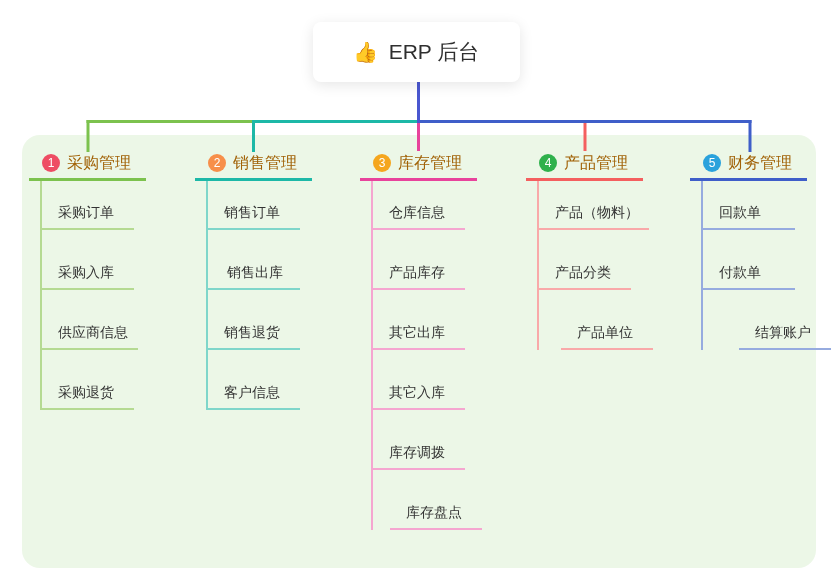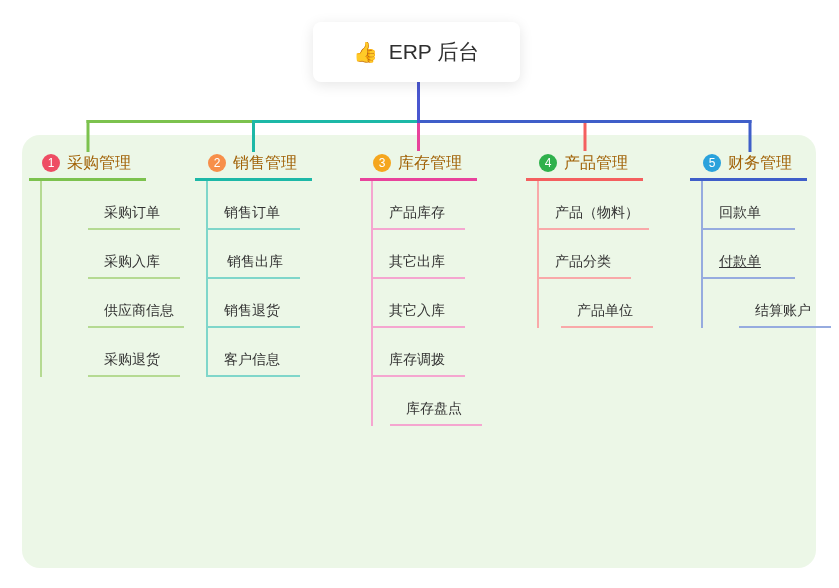--- a/index.html
+++ b/index.html
@@ -65,21 +65,21 @@
   }
   .branch-label { font-size: 16px; color: #a16207; white-space: nowrap; }
 
   .children {
     margin-left: 11px;
     border-left: 2px solid #ccc;
     width: fit-content;
   }
   .child {
     box-sizing: border-box;
-    height: 49px;
+    height: 60px;
     min-width: 92px;
     width: fit-content;
     display: flex; align-items: flex-end;
     padding: 0 10px 6px 16px;
     border-bottom: 2px solid #ccc;
     font-size: 14px; color: #333333;
     white-space: nowrap;
   }
   .child:first-child { height: 49px; }
 </style>
@@ -108,21 +108,21 @@
   <div class="root-node">
     <span class="root-icon">👍</span>
     <span>ERP 后台</span>
   </div>
 
   <div class="branch branch-1">
     <div class="branch-header" style="border-bottom-color: rgb(124, 194, 78);">
       <span class="badge" style="background-color: rgb(238, 77, 100);">1</span>
       <span class="branch-label">采购管理</span>
     </div>
-    <div class="children" style="border-left-color: rgb(181, 218, 146); padding-left: 46px;">
+    <div class="children" style="border-left-color: rgb(181, 218, 146);">
       <div class="child" style="border-bottom-color: rgb(181, 218, 146);">采购订单</div>
       <div class="child" style="border-bottom-color: rgb(181, 218, 146);">采购入库</div>
       <div class="child" style="border-bottom-color: rgb(181, 218, 146);">供应商信息</div>
       <div class="child" style="border-bottom-color: rgb(181, 218, 146);">采购退货</div>
     </div>
   </div>
 
   <div class="branch branch-2">
     <div class="branch-header" style="border-bottom-color: rgb(29, 184, 167);">
       <span class="badge" style="background-color: rgb(247, 143, 74);">2</span>
@@ -135,20 +135,21 @@
       <div class="child" style="border-bottom-color: rgb(127, 214, 202);">客户信息</div>
     </div>
   </div>
 
   <div class="branch branch-3">
     <div class="branch-header" style="border-bottom-color: rgb(232, 67, 156);">
       <span class="badge" style="background-color: rgb(245, 166, 30);">3</span>
       <span class="branch-label">库存管理</span>
     </div>
     <div class="children" style="border-left-color: rgb(245, 166, 208);">
+      <div class="child" style="border-bottom-color: rgb(245, 166, 208);">仓库信息</div>
       <div class="child" style="border-bottom-color: rgb(245, 166, 208);">产品库存</div>
       <div class="child" style="border-bottom-color: rgb(245, 166, 208);">其它出库</div>
       <div class="child" style="border-bottom-color: rgb(245, 166, 208);">其它入库</div>
       <div class="child" style="border-bottom-color: rgb(245, 166, 208);">库存调拨</div>
       <div class="child" style="border-bottom-color: rgb(245, 166, 208); margin-left: 17px;">库存盘点</div>
     </div>
   </div>
 
   <div class="branch branch-4">
     <div class="branch-header" style="border-bottom-color: rgb(244, 95, 95);">
@@ -162,18 +163,18 @@
     </div>
   </div>
 
   <div class="branch branch-5">
     <div class="branch-header" style="border-bottom-color: rgb(63, 94, 201);">
       <span class="badge" style="background-color: rgb(42, 162, 220);">5</span>
       <span class="branch-label">财务管理</span>
     </div>
     <div class="children" style="border-left-color: rgb(150, 171, 223);">
       <div class="child" style="border-bottom-color: rgb(150, 171, 223);">回款单</div>
-      <div class="child" style="border-bottom-color: rgb(150, 171, 223); text-decoration: underline;">付款单</div>
+      <div class="child" style="border-bottom-color: rgb(150, 171, 223);">付款单</div>
       <div class="child" style="border-bottom-color: rgb(150, 171, 223); margin-left: 36px;">结算账户</div>
     </div>
   </div>
 
 </div>
 
 </body></html>

